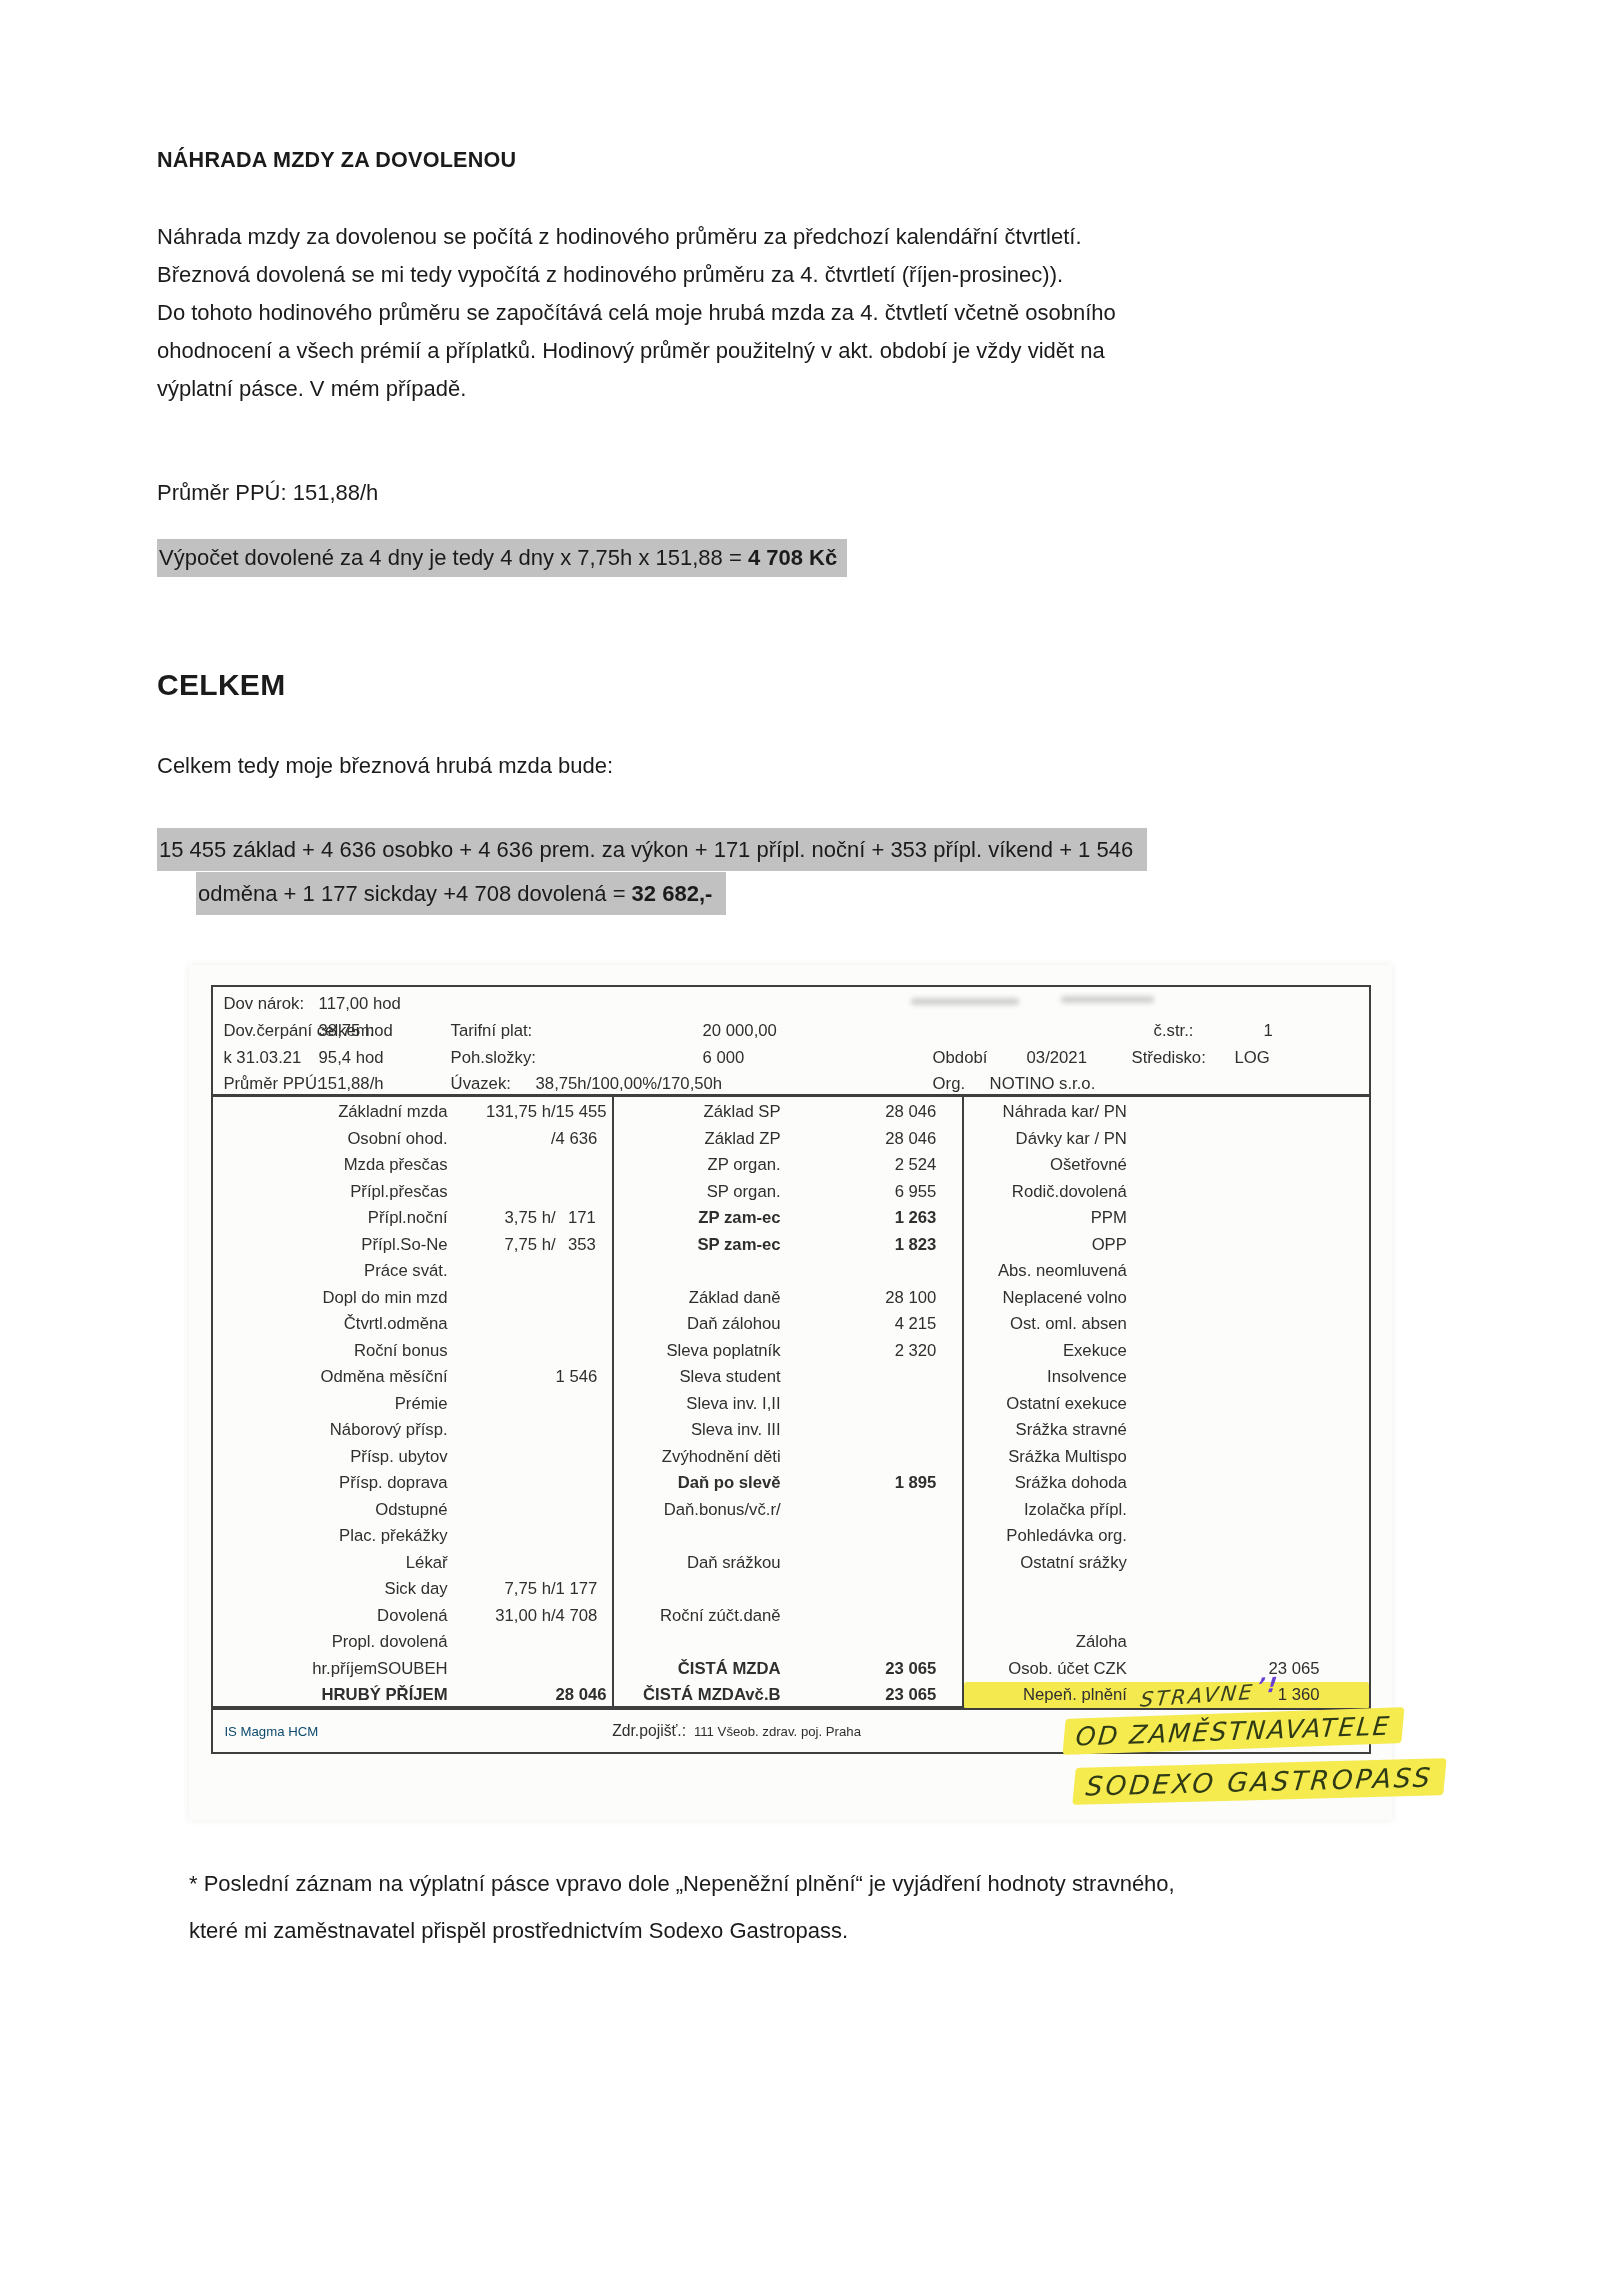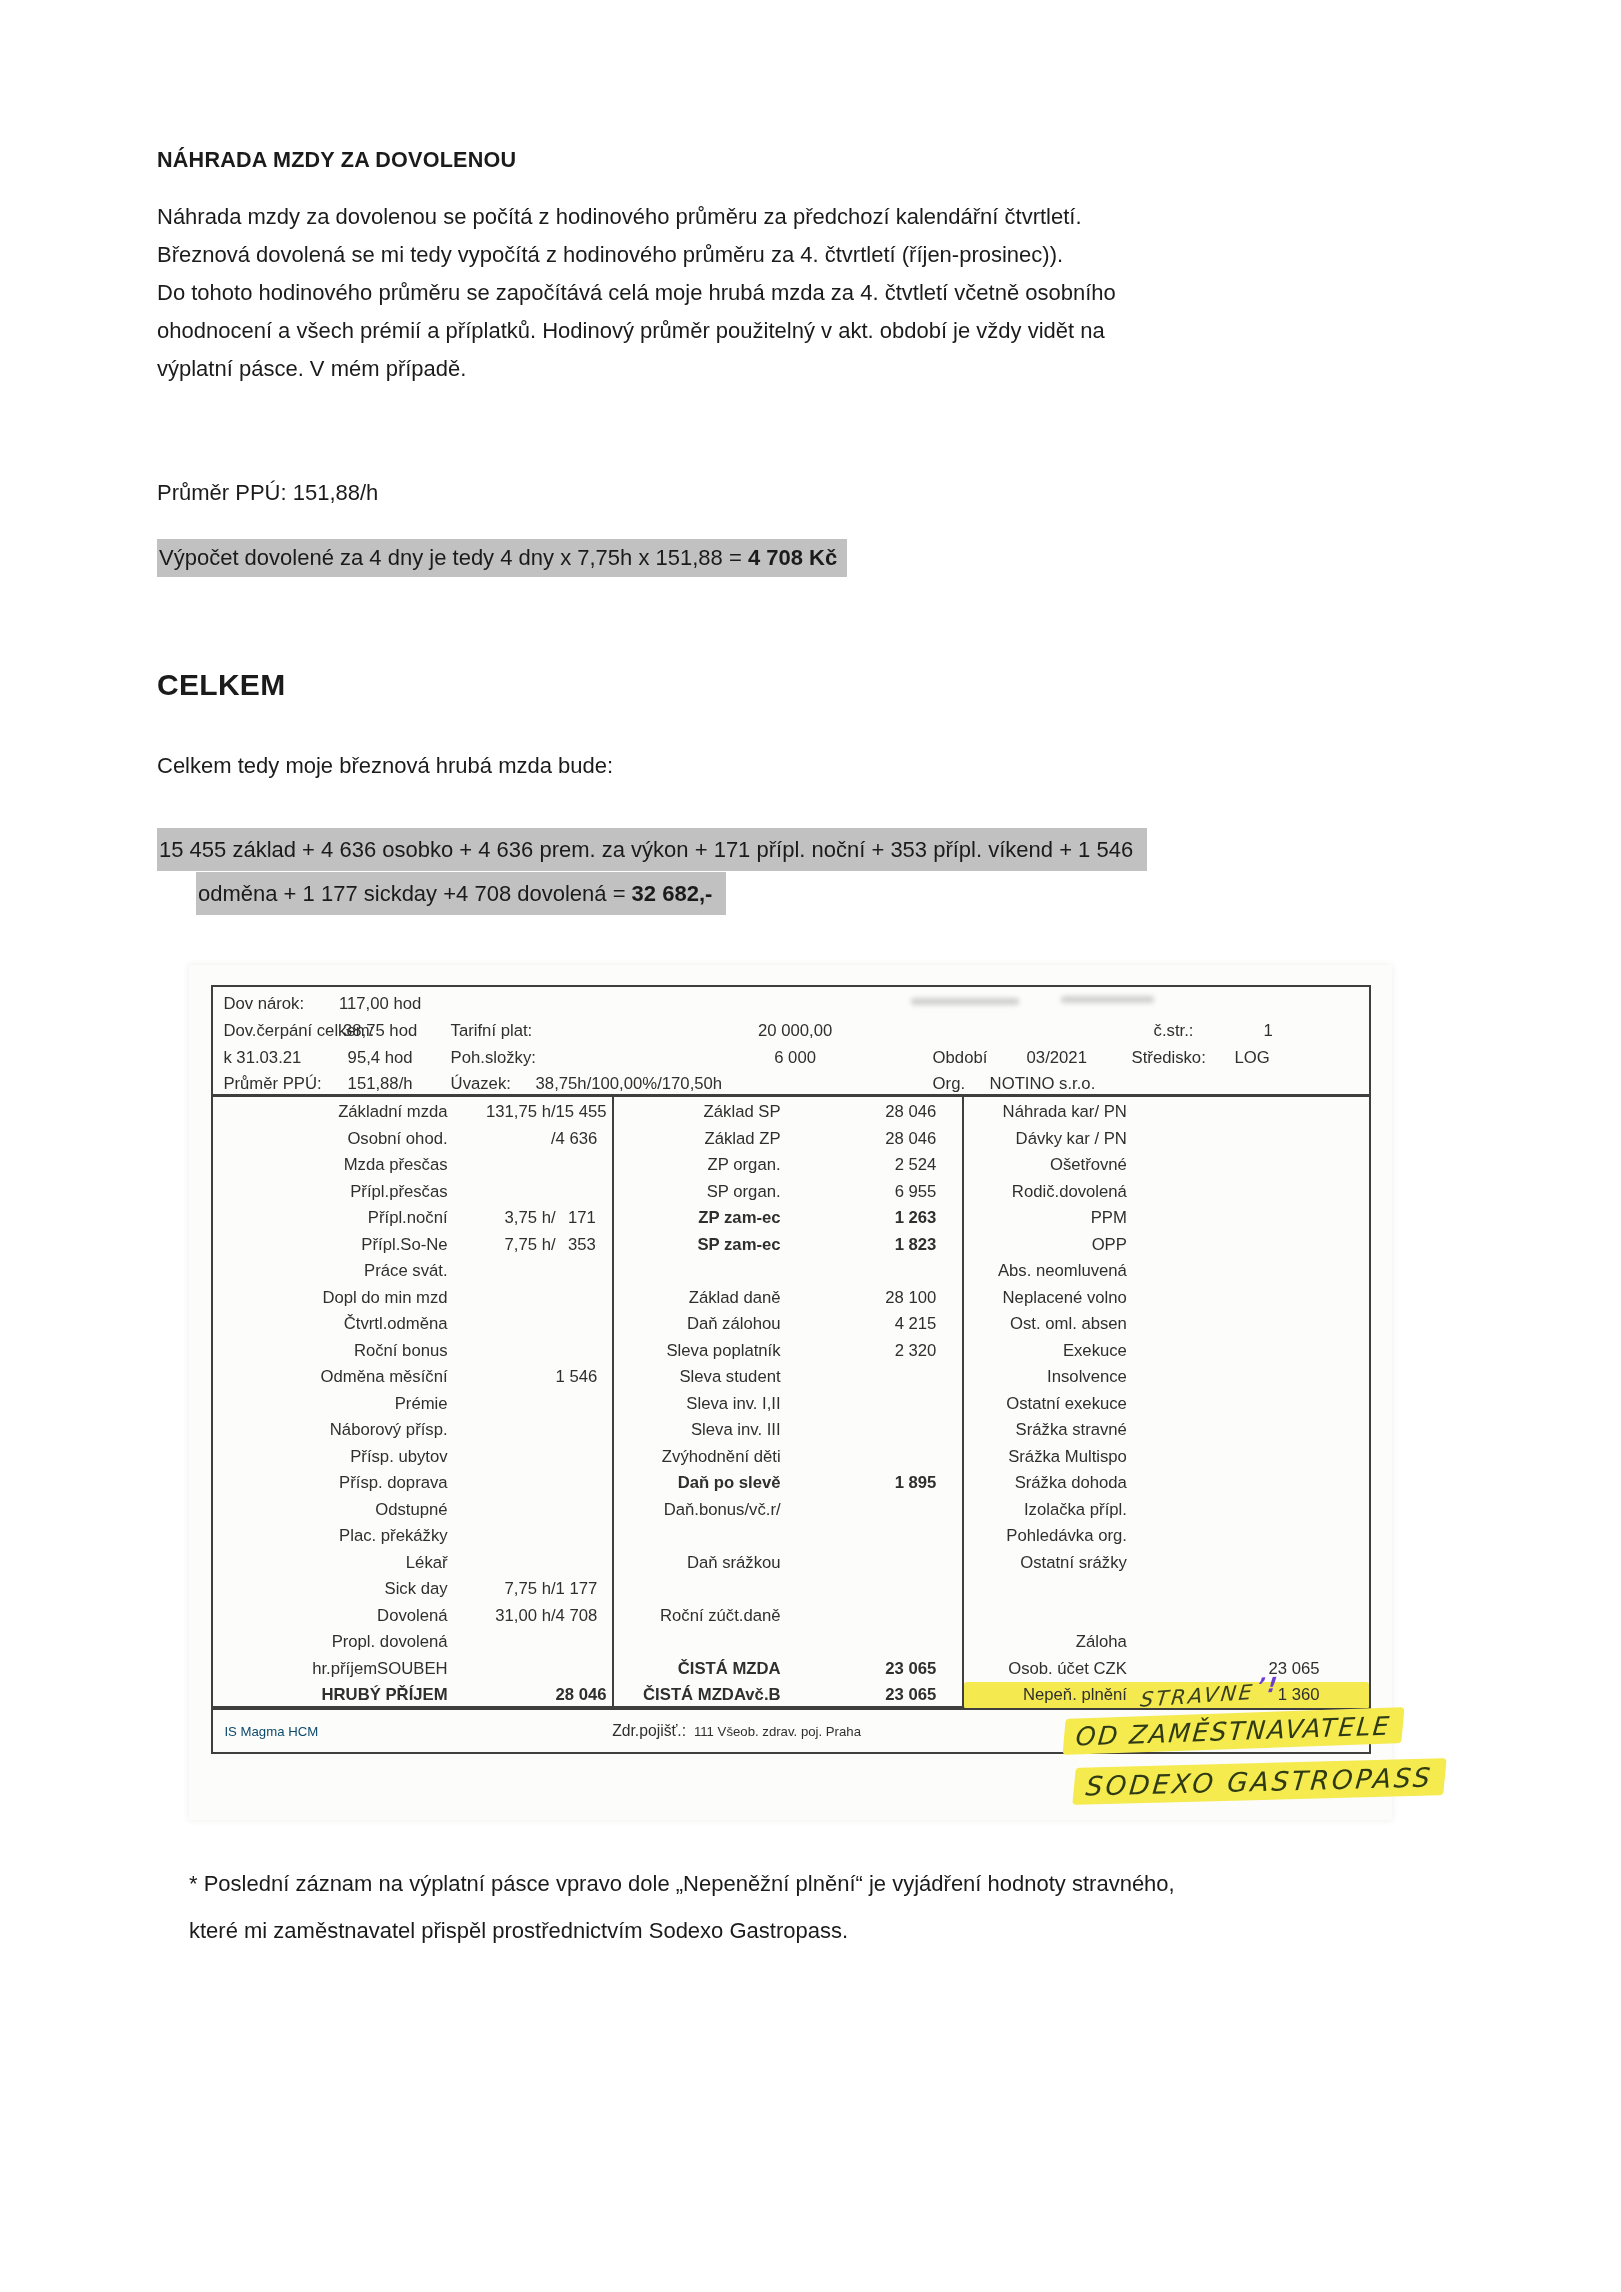--- a/index.html
+++ b/index.html
@@ -1,42 +1,42 @@
 <!DOCTYPE html>
 <html><head>
 <meta charset="utf-8">
 <style>
   html,body{margin:0;padding:0;background:#ffffff;}
   #page{position:relative;width:1621px;height:2225px;background:#ffffff;
         font-family:"Liberation Sans","DejaVu Sans",sans-serif;color:#1b1b1b;overflow:hidden;}
 
   .abs{position:absolute;}
   .doc-title{left:157px;top:147px;font-size:21.6px;font-weight:bold;letter-spacing:0.2px;}
-  .intro{left:157px;top:198px;font-size:22px;line-height:38px;white-space:nowrap;}
+  .intro{left:157px;top:218px;font-size:22px;line-height:38px;white-space:nowrap;}
   .ppu{left:157px;top:480px;font-size:22px;}
   .calc-line{left:157px;top:545px;font-size:22px;}
   .hl{background:#c1c1c1;padding:5.9px 9.8px 6.9px 2px;}
   .hl b{font-weight:bold;}
   .celkem{left:157px;top:668px;font-size:30px;font-weight:bold;letter-spacing:0.3px;}
   .celkem-intro{left:157px;top:753px;font-size:22px;}
   .total-block{left:157px;top:828px;font-size:22px;line-height:39px;}
   .total-block .l1{display:inline-block;background:#c1c1c1;padding:2px 13.7px 2px 2px;white-space:nowrap;}
   .total-block .l2{display:inline-block;background:#c1c1c1;padding:2px 13.7px 2px 2px;white-space:nowrap;margin-top:1px;margin-left:39px;}
   .footnote{left:157px;top:1860px;font-size:22px;line-height:47px;white-space:nowrap;margin-left:32px;}
 
   
   .scan{left:189px;top:965px;width:1203px;height:855px;background:#fcfcfa;
         box-shadow:0 0 6.9px rgba(80,80,70,.10);color:#2f2f2f;
         font-family:"Liberation Sans","DejaVu Sans",sans-serif;}
   .scan *{box-sizing:border-box;}
   .pbox{position:absolute;border:2px solid #3f3f3f;background:transparent;}
   .phead{left:21.6px;top:19.6px;width:1160px;height:111px;font-size:16.7px;}
   .phead .hrow{position:absolute;left:0;height:26.5px;line-height:26.5px;width:100%;}
   .phead .c{position:absolute;height:26.5px;line-height:26.5px;white-space:nowrap;}
-  .r-align{text-align:center;}
+  .r-align{text-align:left;}
   .smudge{position:absolute;background:#9a9a96;filter:blur(2.9px);opacity:.45;border-radius:2.9px;}
 
   .pmain{left:21.6px;top:130px;width:1160px;height:613px;display:flex;font-size:16.7px;}
   .pcol{height:100%;padding-top:2px;}
   .pcol-left{width:399px;}
   .pcol-mid{width:384px;border-left:2px solid #3f3f3f;}
   .pcol-right{flex:1;border-left:2px solid #3f3f3f;}
   .prow{display:flex;height:26.5px;line-height:26.5px;align-items:center;white-space:nowrap;}
   .plabel{flex:none;text-align:right;}
   .pcol-left .plabel{width:235px;}

